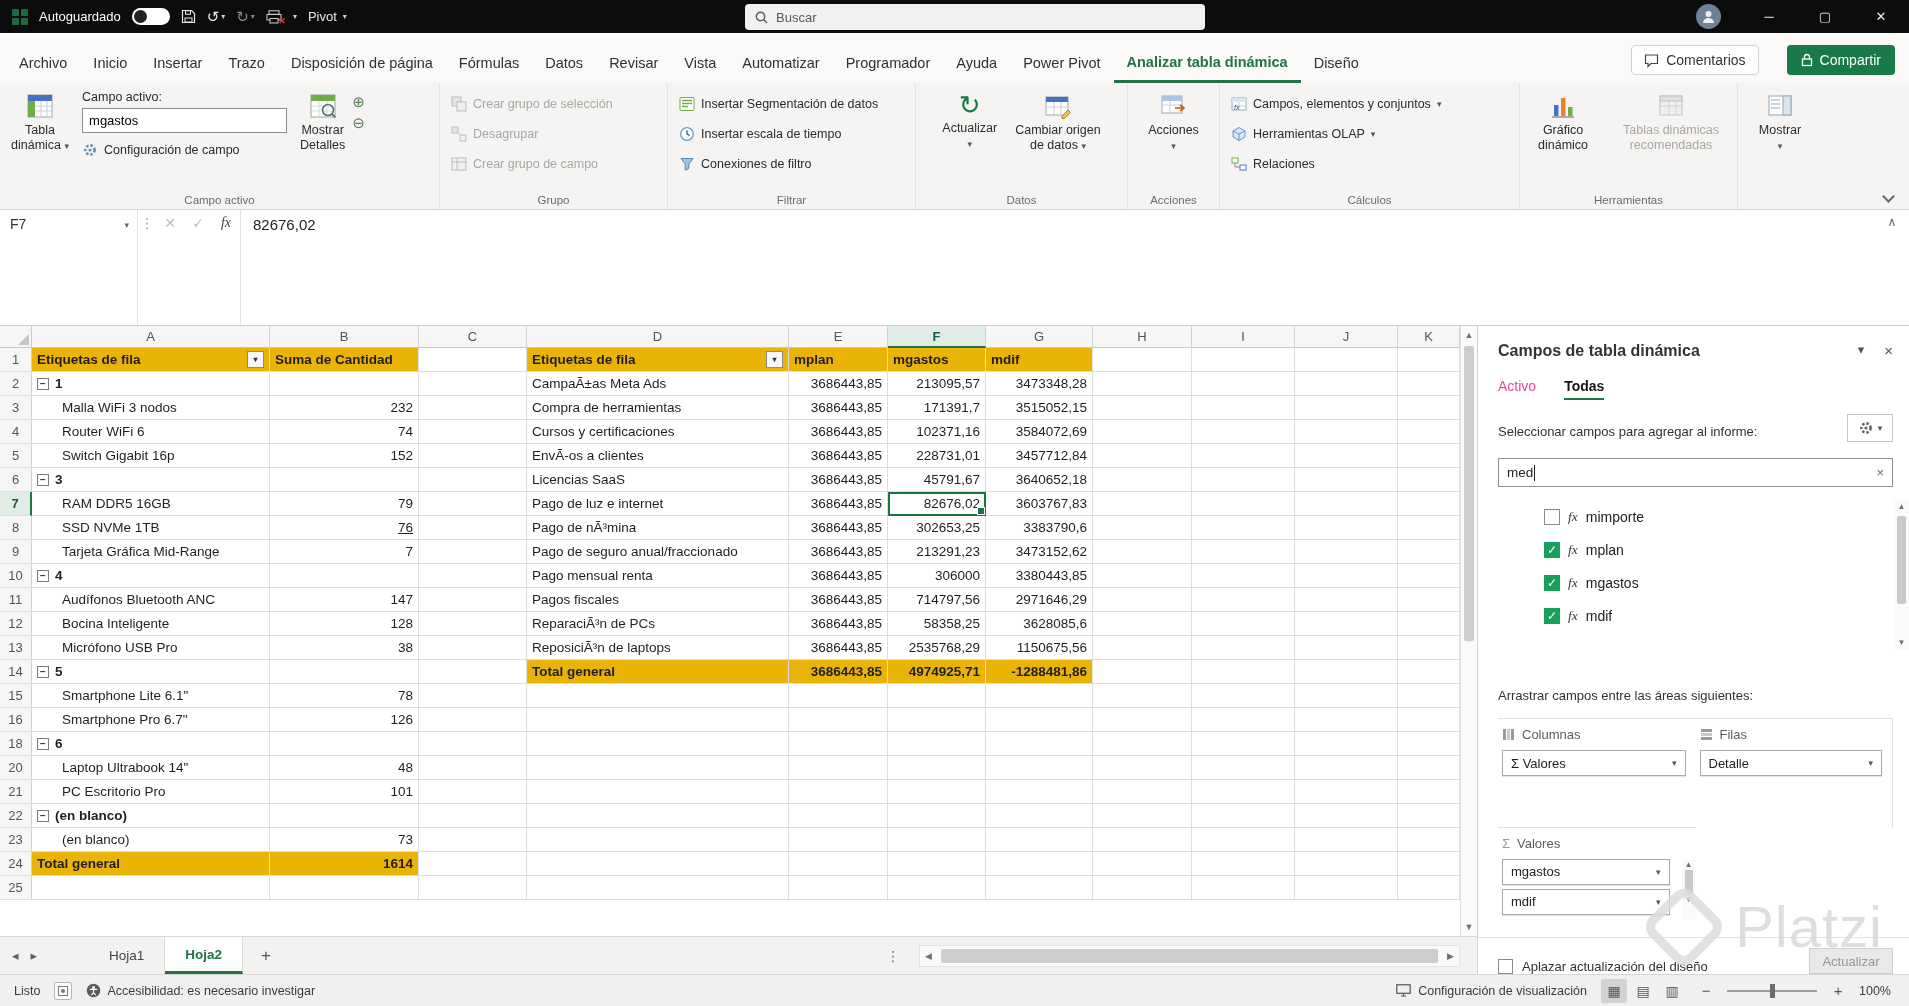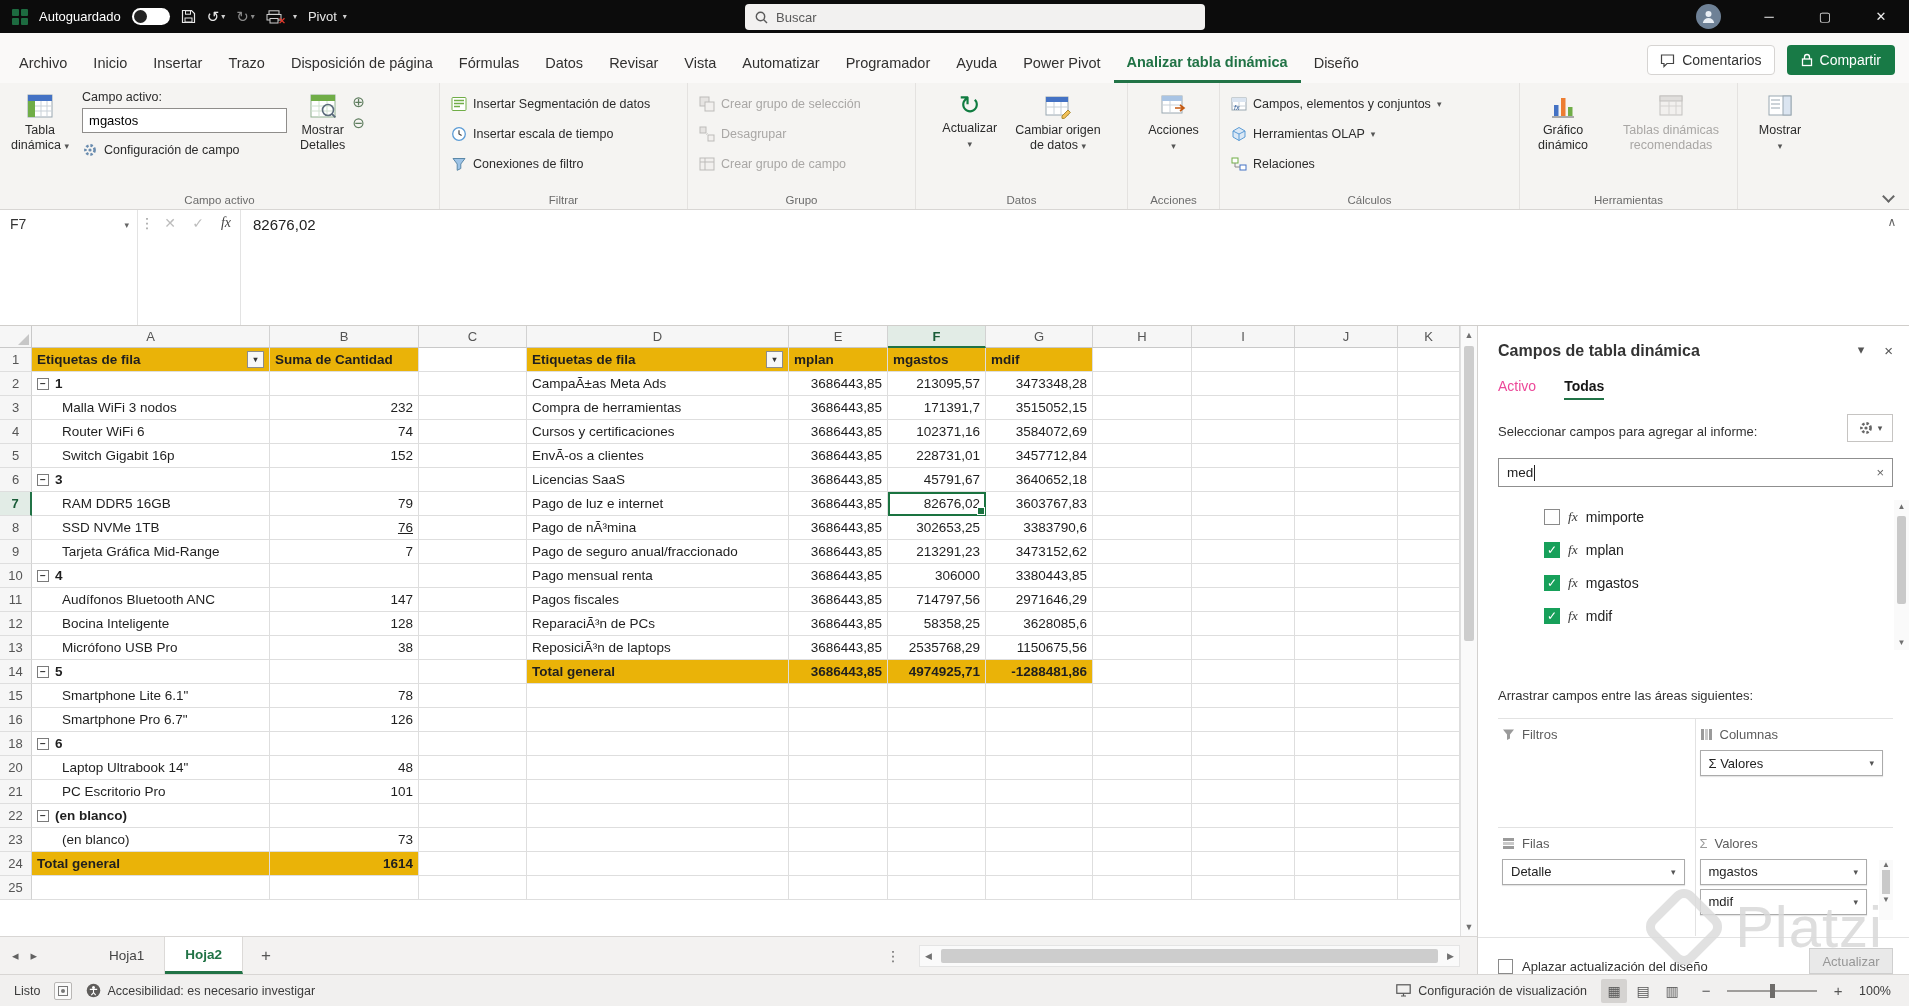--- a/index.html
+++ b/index.html
@@ -18,21 +18,21 @@
 .dim, .dim *{color:#8a8a8a!important;stroke:#8a8a8a!important}
 #title-search{position:absolute;left:745px;top:4px;width:460px;height:26px;background:#f2f1f0;border-radius:4px;display:flex;align-items:center;gap:8px;padding:0 10px;color:#5a5a5a}
 #titlebar .tright{position:absolute;right:0;top:0;height:33px;display:flex;align-items:center}
 .avatar{width:25px;height:25px;border-radius:50%;background:#6e8196;display:flex;align-items:center;justify-content:center;margin-right:20px}
 .wbtn{width:56px;height:33px;display:flex;align-items:center;justify-content:center;font-size:13px;color:#eee}
 
 #ribbon-tabrow{position:absolute;top:33px;left:0;width:1909px;height:50px;background:#faf9f8;display:flex;align-items:flex-end}
 #ribbon-tabs-list{display:flex;align-items:flex-end;height:100%;padding-left:6px}
 .rtab{padding:0 13px;height:40px;display:flex;align-items:center;font-size:14.5px;color:#323130;white-space:nowrap}
 .rtab.active{color:#217346;font-weight:700;border-bottom:3px solid #217346}
-#tabrow-right{margin-left:auto;display:flex;align-items:center;gap:12px;padding-right:14px;margin-bottom:8px}
+#tabrow-right{margin-left:auto;display:flex;align-items:center;gap:28px;padding-right:14px;margin-bottom:8px}
 #comments-btn{display:flex;align-items:center;gap:7px;border:1px solid #d6d4d2;border-radius:4px;height:30px;padding:0 12px;font-size:14px;color:#333;background:#fff}
 #share-btn{display:flex;align-items:center;gap:7px;border-radius:4px;height:30px;padding:0 14px;font-size:14px;color:#fff;background:#187a46}
 
 #ribbon-content{position:absolute;top:83px;left:0;width:1909px;height:127px;background:#f5f4f2;border-bottom:1px solid #d8d6d4;display:flex}
 .rgroup{position:relative;display:flex;align-items:flex-start;border-right:1px solid #e4e2e0;padding:5px 6px 20px 6px;flex-shrink:0}
 .rg-label{position:absolute;bottom:3px;left:0;right:0;text-align:center;font-size:11.5px;color:#6b6b6b;white-space:nowrap}
 .bigbtn{display:flex;flex-direction:column;align-items:center;text-align:center;font-size:12.5px;color:#2b2b2b;padding:4px 5px;gap:3px;line-height:1.18;border-radius:3px}
 .bigbtn .dd{font-size:9px;color:#555}
 .smallcol{display:flex;flex-direction:column;gap:4px;padding-top:3px}
 .smallbtn{display:flex;align-items:center;gap:6px;font-size:12.5px;color:#2b2b2b;height:26px;padding:0 5px;white-space:nowrap;border-radius:3px}
@@ -282,20 +282,48 @@
         <span class="bl"><span>Mostrar</span><br><span>Detalles</span></span>
       </div>
       <div class="ca-expand">
         <span class="xbtn">⊕</span>
         <span class="xbtn">⊖</span>
       </div>
     </div>
     <span class="rg-label">Campo activo</span>
   </div>
 
+  <div class="rgroup" style="width:228px">
+    <div class="smallcol">
+      <span class="smallbtn disabled">
+        <svg width="16" height="16" viewBox="0 0 16 16">
+            <rect x="1" y="1" width="9" height="9" fill="#e6e4e2" stroke="#bdbbb9"></rect>
+            <rect x="6" y="6" width="9" height="9" fill="#f2f0ee" stroke="#bdbbb9"></rect>
+          </svg>
+        <span>Crear grupo de selección</span>
+      </span>
+      <span class="smallbtn disabled">
+        <svg width="16" height="16" viewBox="0 0 16 16">
+            <rect x="1" y="1" width="6" height="6" fill="#e6e4e2" stroke="#bdbbb9"></rect>
+            <rect x="9" y="9" width="6" height="6" fill="#f2f0ee" stroke="#bdbbb9"></rect>
+            <path d="M7.5 8.5l1-1" stroke="#bdbbb9"></path>
+          </svg>
+        <span>Desagrupar</span>
+      </span>
+      <span class="smallbtn disabled">
+        <svg width="16" height="16" viewBox="0 0 16 16">
+            <rect x="1" y="2" width="14" height="12" fill="#f2f0ee" stroke="#bdbbb9"></rect>
+            <path d="M1 6h14M6 2v12" stroke="#bdbbb9"></path>
+          </svg>
+        <span>Crear grupo de campo</span>
+      </span>
+    </div>
+    <span class="rg-label">Grupo</span>
+  </div>
+
   <div class="rgroup" style="width:248px">
     <div class="smallcol">
       <span class="smallbtn">
         <svg width="16" height="16" viewBox="0 0 16 16">
             <rect x="1" y="1.5" width="14" height="13" rx="1" fill="#fff" stroke="#70ad47"></rect>
             <path d="M3 4.5h10M3 7.5h10M3 10.5h6" stroke="#70ad47" stroke-width="1.4"></path>
           </svg>
         <span>Insertar Segmentación de datos</span>
       </span>
       <span class="smallbtn">
@@ -306,48 +334,20 @@
         <span>Insertar escala de tiempo</span>
       </span>
       <span class="smallbtn">
         <svg width="16" height="16" viewBox="0 0 16 16">
             <path d="M2 2.5h12L9.8 8v4.5l-3.6 1.8V8Z" fill="#9dc3e6" stroke="#5b88a8"></path>
           </svg>
         <span>Conexiones de filtro</span>
       </span>
     </div>
     <span class="rg-label">Filtrar</span>
-  </div>
-
-  <div class="rgroup" style="width:228px">
-    <div class="smallcol">
-      <span class="smallbtn disabled">
-        <svg width="16" height="16" viewBox="0 0 16 16">
-            <rect x="1" y="1" width="9" height="9" fill="#e6e4e2" stroke="#bdbbb9"></rect>
-            <rect x="6" y="6" width="9" height="9" fill="#f2f0ee" stroke="#bdbbb9"></rect>
-          </svg>
-        <span>Crear grupo de selección</span>
-      </span>
-      <span class="smallbtn disabled">
-        <svg width="16" height="16" viewBox="0 0 16 16">
-            <rect x="1" y="1" width="6" height="6" fill="#e6e4e2" stroke="#bdbbb9"></rect>
-            <rect x="9" y="9" width="6" height="6" fill="#f2f0ee" stroke="#bdbbb9"></rect>
-            <path d="M7.5 8.5l1-1" stroke="#bdbbb9"></path>
-          </svg>
-        <span>Desagrupar</span>
-      </span>
-      <span class="smallbtn disabled">
-        <svg width="16" height="16" viewBox="0 0 16 16">
-            <rect x="1" y="2" width="14" height="12" fill="#f2f0ee" stroke="#bdbbb9"></rect>
-            <path d="M1 6h14M6 2v12" stroke="#bdbbb9"></path>
-          </svg>
-        <span>Crear grupo de campo</span>
-      </span>
-    </div>
-    <span class="rg-label">Grupo</span>
   </div>
 
   <div class="rgroup" style="width:212px;justify-content:center">
     <div style="display:flex;gap:8px">
       <div class="bigbtn">
         <span class="green" style="font-size:26px;line-height:1">↻</span>
         <span class="bl"><span>Actualizar</span><br><span class="dd">▾</span></span>
       </div>
       <div class="bigbtn">
         <svg class="ic16" width="28" height="28" viewBox="0 0 28 28">
@@ -873,29 +873,20 @@
         <div class="fname">mdif</div>
       </div>
     </div>
   <div id="list-scroll">
     <div class="arr">▲</div>
     <div class="thumb"></div>
     <div class="arr bottom">▼</div>
   </div>
   <span class="p-drag">Arrastrar campos entre las áreas siguientes:</span>
   <div id="areas">
-    <div class="area bl tp">
-      <span class="area-h">
-        <svg width="13" height="13" viewBox="0 0 13 13">
-            <path d="M1 1.5h11L8 6.5v4l-3 1.5v-5.5Z" fill="#9a9a9a"></path>
-          </svg>
-        <span>Filtros</span>
-      </span>
-      <div class="area-chips" id="filters-chips"></div>
-    </div>
     <div class="area tp">
       <span class="area-h">
         <svg width="13" height="13" viewBox="0 0 13 13">
             <rect x="1" y="1" width="3" height="11" fill="#9a9a9a"></rect>
             <rect x="5" y="1" width="3" height="11" fill="#c9c9c9"></rect>
             <rect x="9" y="1" width="3" height="11" fill="#9a9a9a"></rect>
           </svg>
         <span>Columnas</span>
       </span>
       <div class="area-chips" id="columns-chips">

